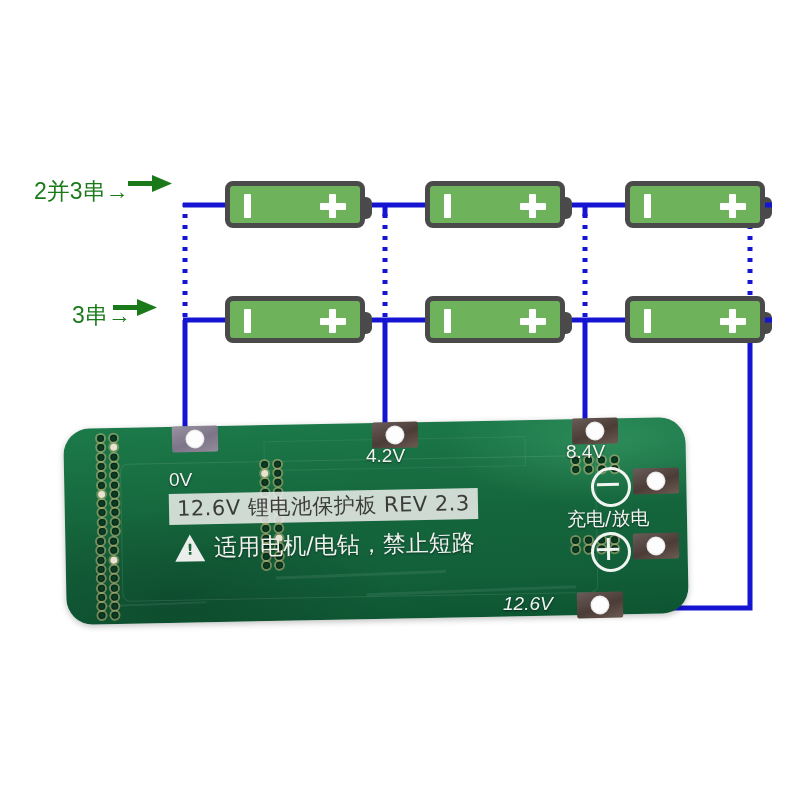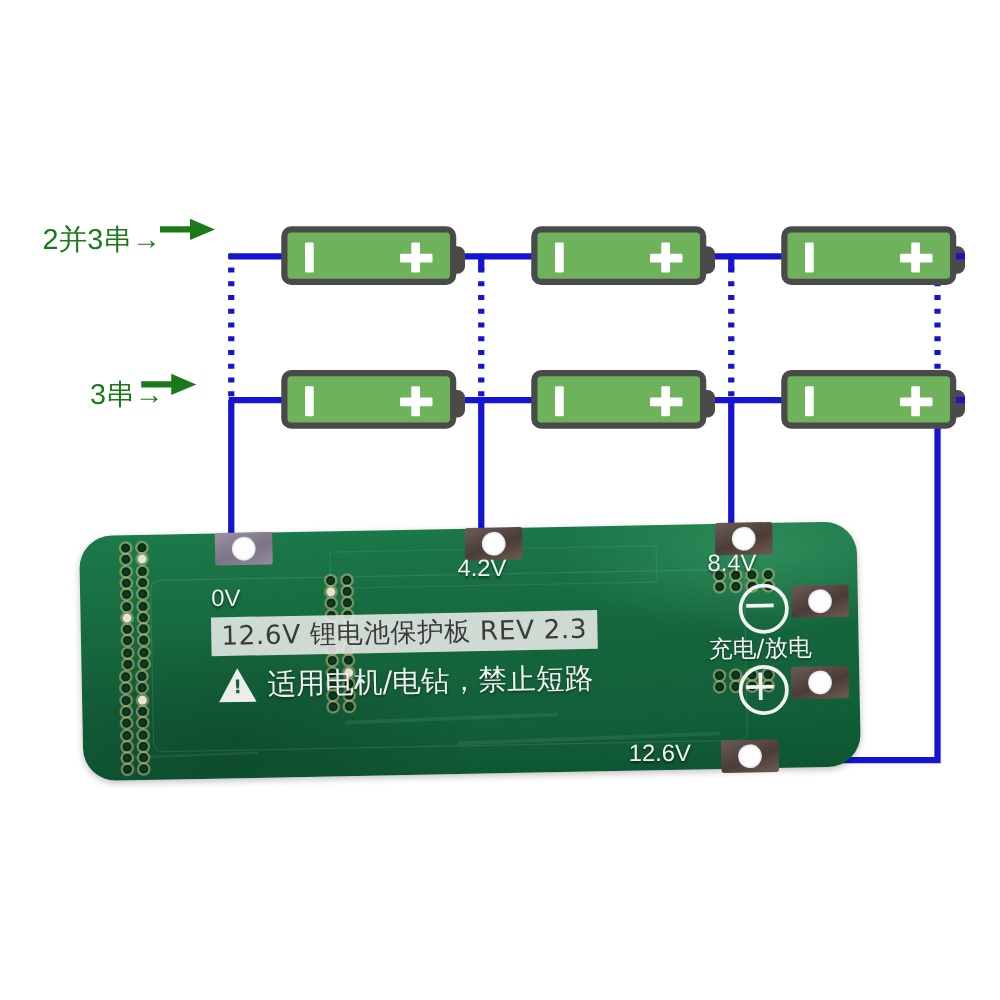--- a/index.html
+++ b/index.html
@@ -371,21 +371,21 @@
     <div class="pad grey" style="left:117px;top:21px;"></div>
     <div class="pad-label" style="left:114px;top:44px;margin-top:20px;">0V</div>
 
     <div class="pad" style="left:317px;top:17px;"></div>
     <div class="pad-label" style="left:311px;top:40px;">4.2V</div>
 
     <div class="pad" style="left:517px;top:13px;"></div>
     <div class="pad-label" style="left:511px;top:36px;">8.4V</div>
 
     <div class="pad" style="left:522px;top:187px;"></div>
-    <div class="pad-label" style="left:448px;top:188px;">12.6V</div>
+    <div class="pad-label" style="left:448px;top:188px;font-style:italic;">12.6V</div>
 
     <div class="pad" style="left:578px;top:63px;"></div>
     <div class="pad" style="left:578px;top:128px;"></div>
 
     <div class="sym minus" style="left:536px;top:62px;">
         <i></i>
       </div>
     <div class="sym plus" style="left:536px;top:127px;">
         <i class="h"></i>
         <i class="v"></i>

